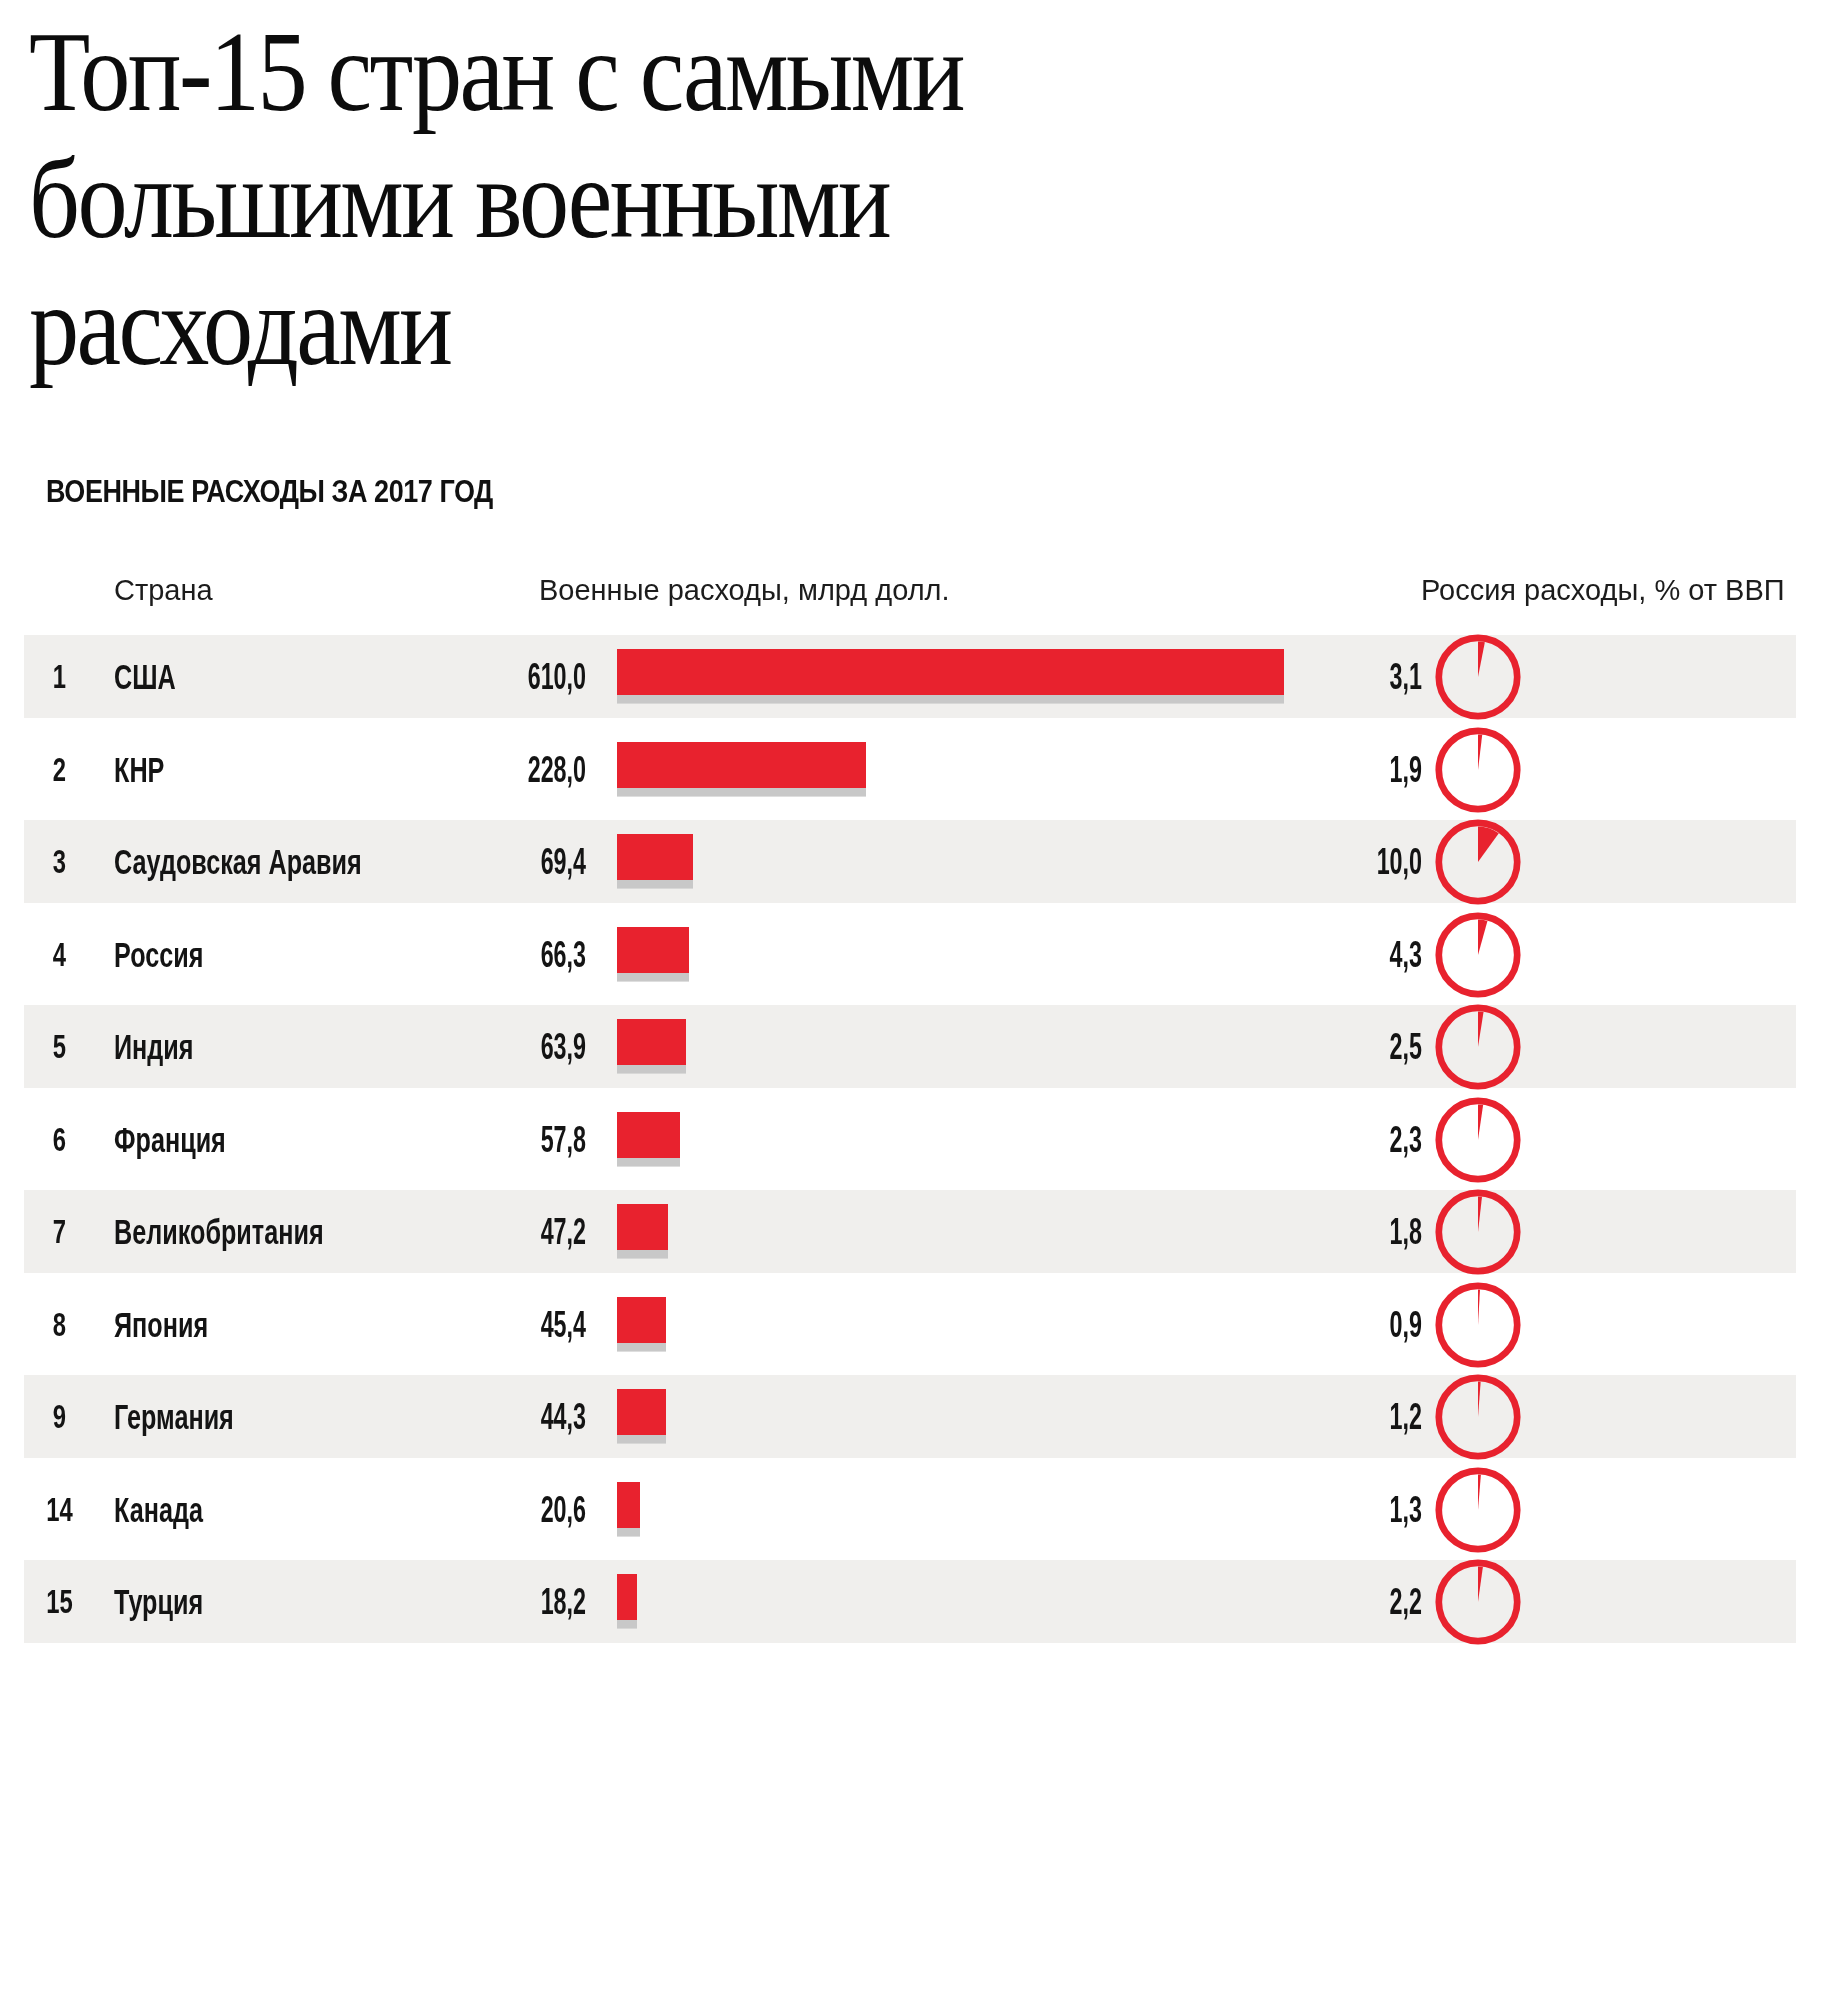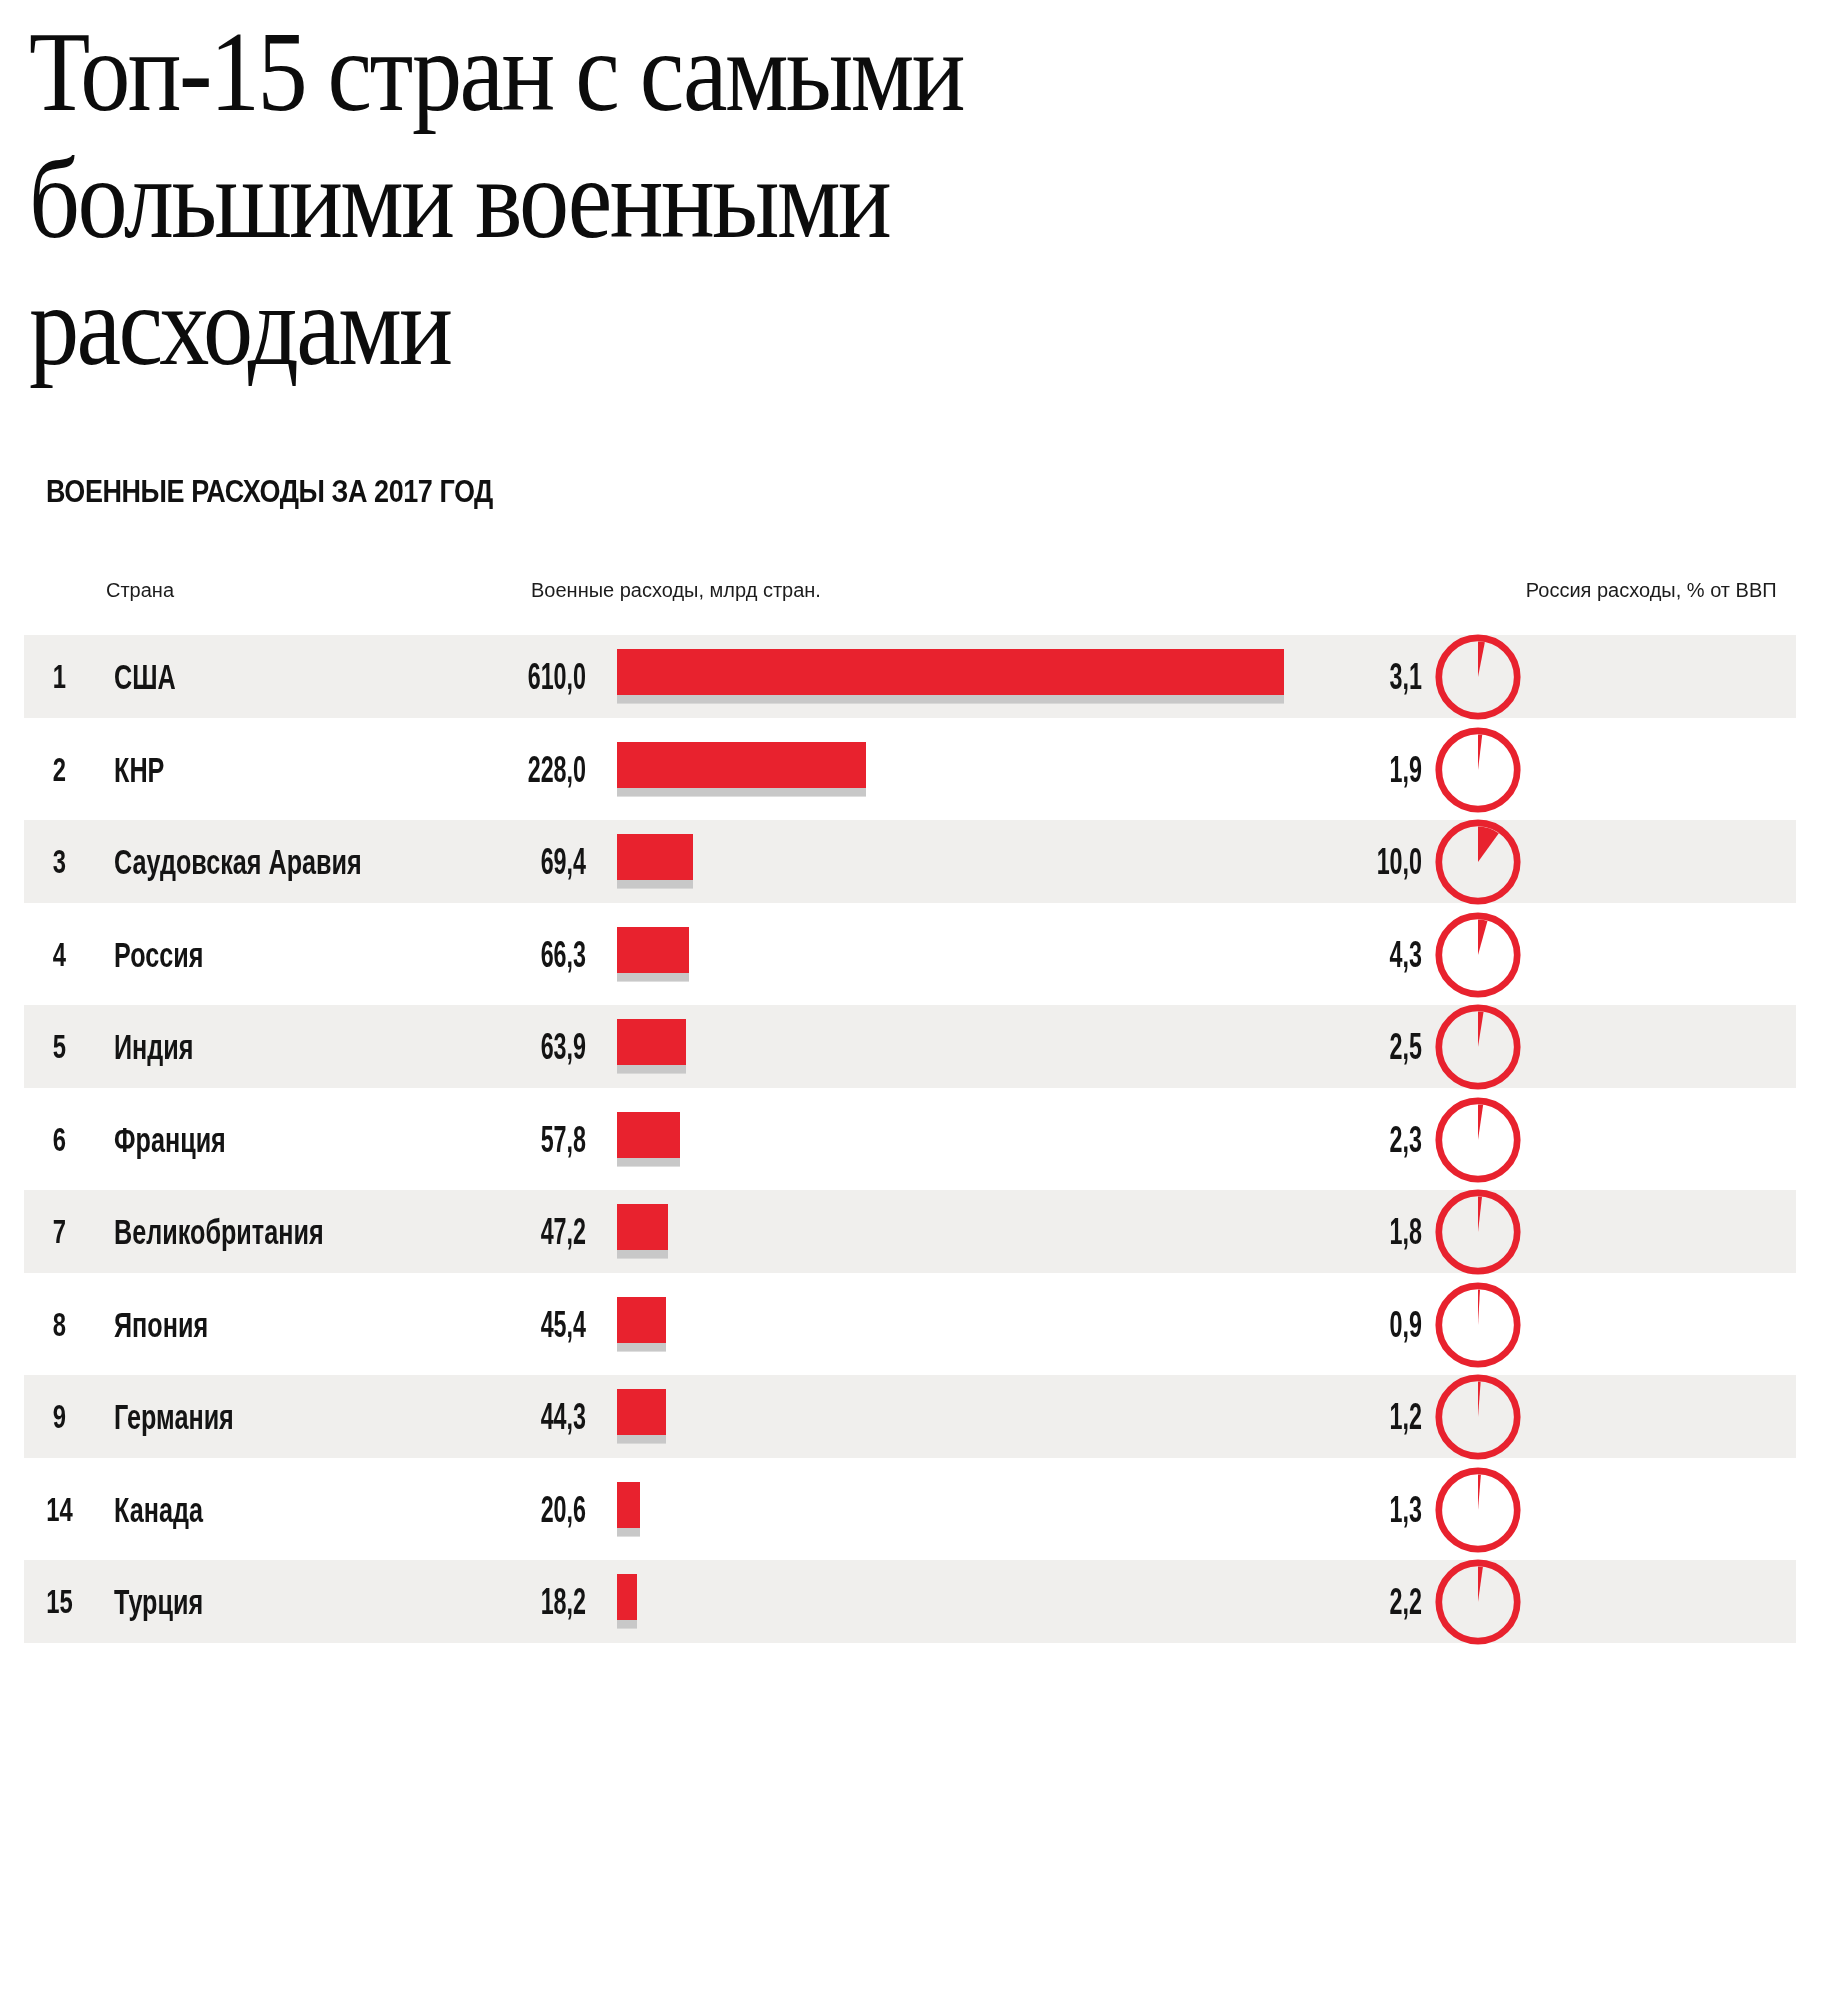--- a/index.html
+++ b/index.html
@@ -16,21 +16,21 @@
     letter-spacing:-2.9px;transform:scaleX(0.88);transform-origin:0 0;
     white-space:nowrap;
   }
   .title .tline{display:block;}
   .subtitle{
     position:absolute;left:46px;top:474px;
     font-size:31px;font-weight:bold;letter-spacing:-0.5px;
     transform:scaleX(0.87);transform-origin:0 50%;
     white-space:nowrap;color:#111;
   }
-  .thead{position:absolute;left:16px;top:571px;width:1772px;height:38px;font-size:20px;color:#1c1c1c;}
+  .thead{position:absolute;left:24px;top:571px;width:1772px;height:38px;font-size:29px;color:#1c1c1c;}
   .thead .hc{position:absolute;top:0;line-height:38px;white-space:nowrap;}
   .h-country{left:90px;}
   .h-spend{left:515px;}
   .h-gdp{right:11.4px;text-align:right;}
   #rows{position:absolute;left:24px;top:635px;width:1772px;}
   .row{position:relative;height:83px;margin-bottom:9.5px;background:transparent;}
   .row.alt{background:#f0efed;}
   .rank{
     position:absolute;left:0;top:0;width:71px;height:83px;line-height:83px;
     text-align:center;font-size:34px;font-weight:bold;
@@ -65,21 +65,21 @@
   <div class="title">
     <span class="tline">Топ-15 стран с самыми</span>
     <span class="tline">большими военными</span>
     <span class="tline">расходами</span>
   </div>
 
   <div class="subtitle">ВОЕННЫЕ РАСХОДЫ ЗА 2017 ГОД</div>
 
   <div class="thead">
     <div class="hc h-country">Страна</div>
-    <div class="hc h-spend">Военные расходы, млрд стран.</div>
+    <div class="hc h-spend">Военные расходы, млрд долл.</div>
     <div class="hc h-gdp">Россия расходы, % от ВВП</div>
   </div>
 
   <div id="rows">
       <div class="row alt">
         <div class="rank">1</div>
         <div class="country">США</div>
         <div class="value">610,0</div>
         <div class="bar" style="width: 667px; background: rgb(232, 34, 46);"></div>
         <div class="gdp">3,1</div>

